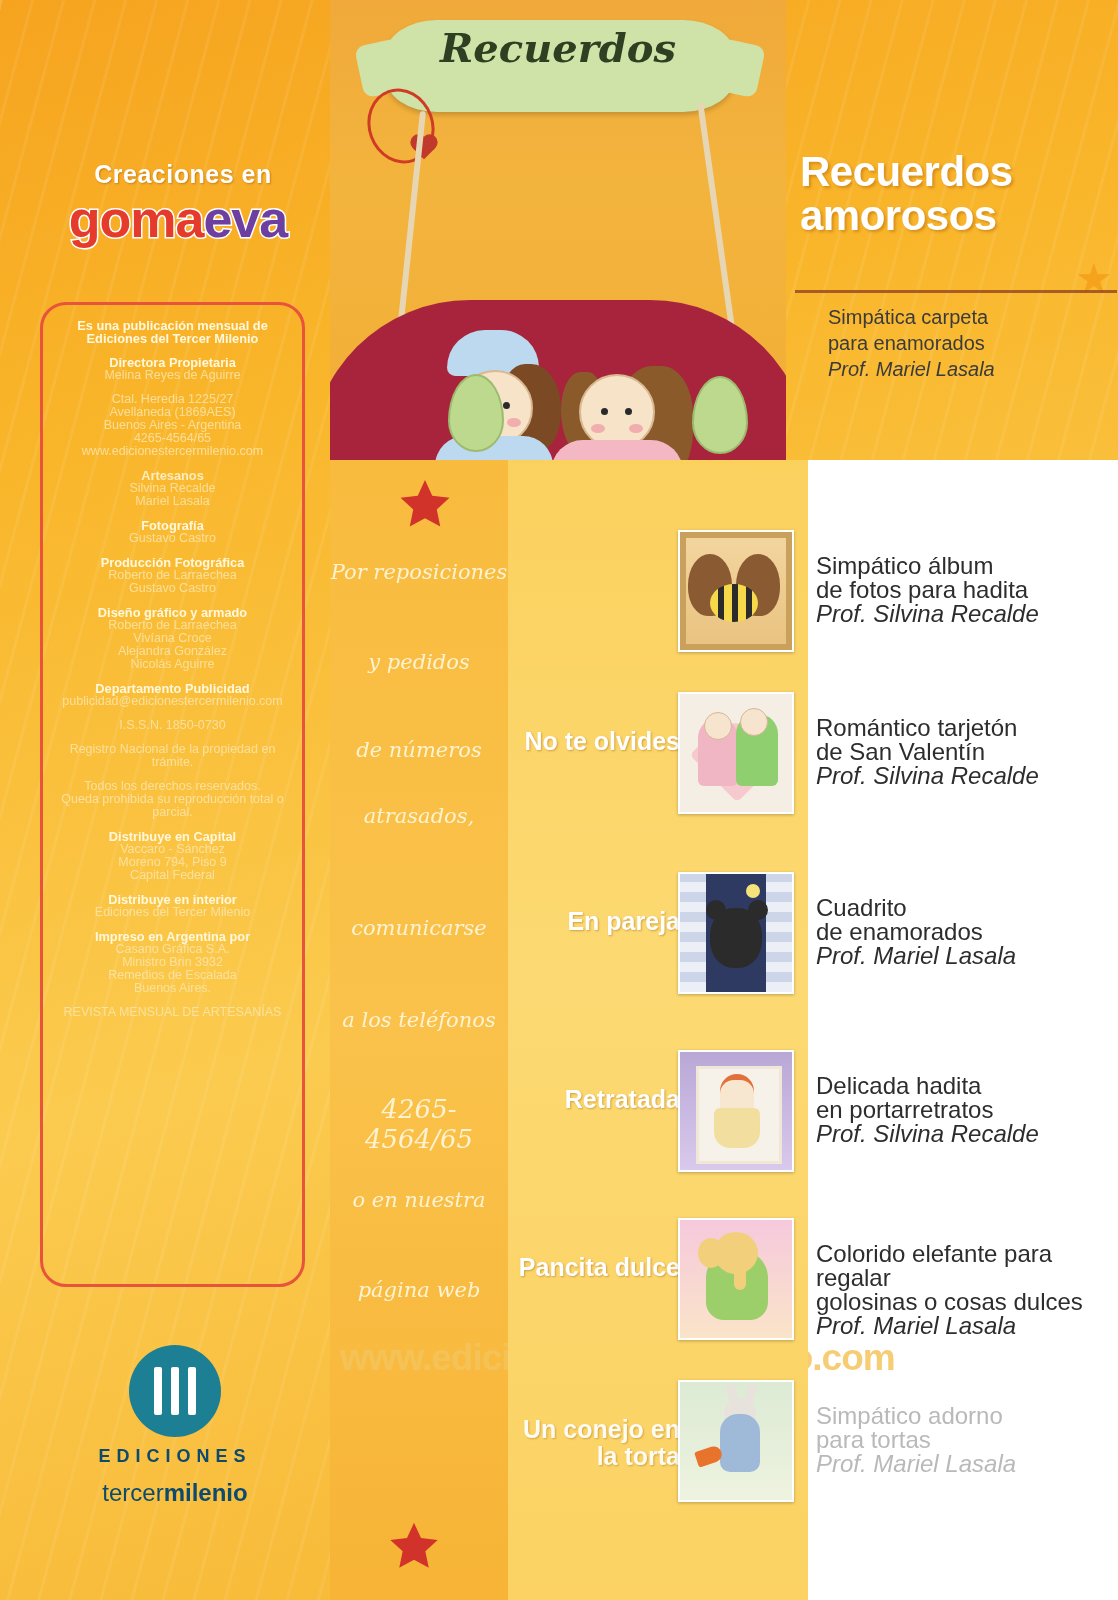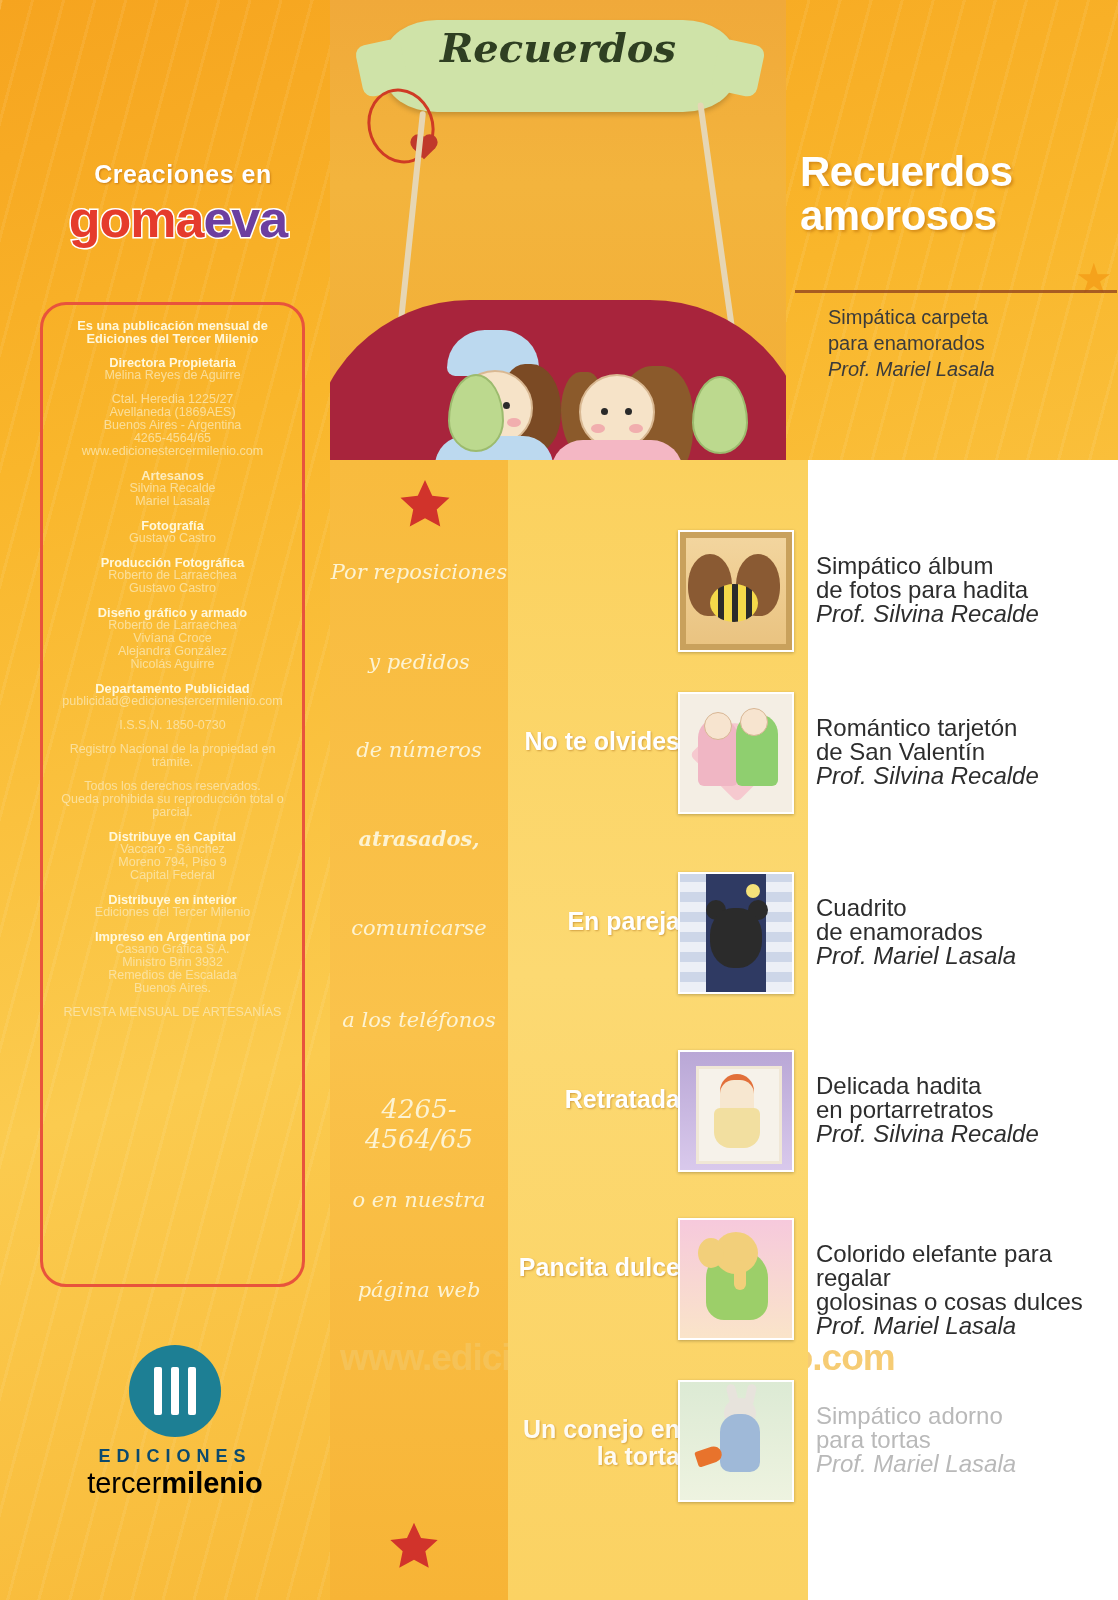--- a/index.html
+++ b/index.html
@@ -71,21 +71,21 @@
     margin:0 auto;position:relative;
   }
   .logo-circle .bars{
     position:absolute;left:0;right:0;top:22px;height:48px;
     display:flex;justify-content:center;gap:9px;
   }
   .logo-circle .bars i{display:block;width:8px;height:48px;background:#fff;border-radius:2px;}
   .logo-ed{
     margin-top:9px;color:#0c4a6e;font-size:18px;letter-spacing:6px;font-weight:bold;
   }
-  .logo-tm{margin-top:0;font-size:29px;color:#000000;}
+  .logo-tm{margin-top:12px;font-size:24px;color:#0c4a6e;}
   .logo-tm b{font-weight:bold;}
   .logo-tm span{font-weight:normal;}
 
   
   .cover{
     position:absolute;left:330px;top:0;width:456px;height:460px;
     background:linear-gradient(180deg,#f0a93a 0%,#f3b43d 40%,#f2ae36 100%);
     overflow:hidden;
   }
   .cover .banner{
@@ -355,21 +355,21 @@
 <div class="title-sub">
   <div>Simpática carpeta</div>
   <div>para enamorados</div>
   <div class="author">Prof. Mariel Lasala</div>
 </div>
 
 <div class="mid-col">
   <div class="ital" style="top:100px;">Por reposiciones</div>
   <div class="ital" style="top:190px;">y pedidos</div>
   <div class="ital" style="top:278px;">de números</div>
-  <div class="ital" style="top:366px;font-weight:bold;">atrasados,</div>
+  <div class="ital" style="top:344px;">atrasados,</div>
   <div class="ital" style="top:456px;">comunicarse</div>
   <div class="ital" style="top:548px;">a los teléfonos</div>
   <div class="ital" style="top:634px;font-size:26px;">4265-4564/65</div>
   <div class="ital" style="top:728px;">o en nuestra</div>
   <div class="ital" style="top:818px;">página web</div>
   <div class="webbig">www.edicionestercermilenio.com</div>
 </div>
 
 <div class="star" style="left:395px;top:475px;">
   <svg width="60" height="60" viewBox="0 0 24 24">

